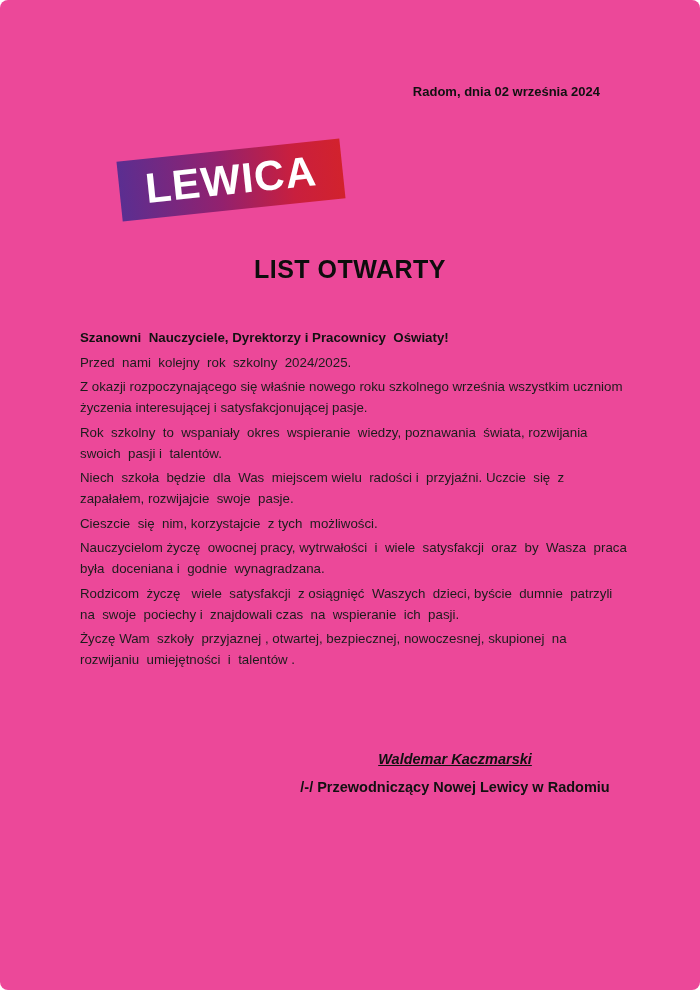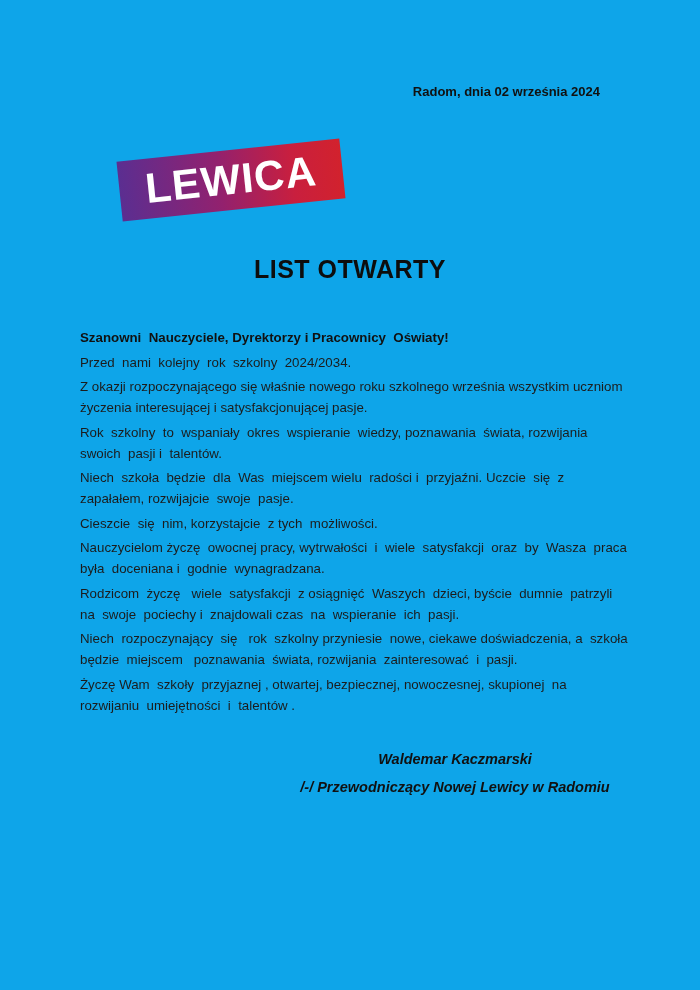--- a/index.html
+++ b/index.html
@@ -1,22 +1,23 @@
 <!DOCTYPE html>
 <html><head>
 <meta charset="utf-8">
 <style>
   html,body{margin:0;padding:0;background:#ffffff;}
   .page{
     position:relative;
     width:700px;height:990px;
-    background:#0ea5e9;
+    background:#ec4899;
     font-family:"Liberation Sans", sans-serif;
     color:#1a1a1a;
     overflow:hidden;
+    border-radius:8px;
   }
   .date{
     position:absolute;top:84px;right:100px;
     font-size:13px;font-weight:bold;color:#111;
     font-family:"Liberation Sans", sans-serif;
     white-space:pre;
   }
   .logo-box{
     position:absolute;left:119px;top:150px;
     width:224px;height:60px;
@@ -46,24 +47,24 @@
   .para{margin:0 0 3.5px 0;padding:0;}
   .para .line{display:block;white-space:pre;}
   .para.bold .line{font-weight:bold;color:#111;}
   .signature{
     position:absolute;top:751px;left:270px;width:370px;
     text-align:center;
     font-family:"Liberation Sans", sans-serif;
   }
   .sig-name{
     font-size:14.5px;font-weight:bold;font-style:italic;color:#111;
-    margin-bottom:12px;white-space:pre;
+    margin-bottom:12px;white-space:pre;text-decoration:underline;
   }
   .sig-role{
-    font-size:14.5px;font-weight:bold;font-style:italic;color:#111;
+    font-size:14.5px;font-weight:bold;color:#111;
     white-space:pre;
   }
 </style>
 </head>
 <body>
 
 <div class="page">
 
   <div class="date">Radom, dnia 02 września 2024</div>
 
@@ -74,21 +75,21 @@
   <h1 class="title">LIST OTWARTY</h1>
 
   <div class="body">
 
     <p class="para bold">
       <span class="line">Szanowni  Nauczyciele, Dyrektorzy i Pracownicy  Oświaty!</span>
     </p>
 
 
     <p class="para">
-      <span class="line">Przed  nami  kolejny  rok  szkolny  2024/2034.</span>
+      <span class="line">Przed  nami  kolejny  rok  szkolny  2024/2025.</span>
     </p>
 
     <p class="para">
       <span class="line">Z okazji rozpoczynającego się właśnie nowego roku szkolnego września wszystkim uczniom</span>
       <span class="line">życzenia interesującej i satysfakcjonującej pasje.</span>
     </p>
 
     <p class="para">
       <span class="line">Rok  szkolny  to  wspaniały  okres  wspieranie  wiedzy, poznawania  świata, rozwijania</span>
       <span class="line">swoich  pasji i  talentów.</span>
@@ -106,24 +107,20 @@
     <p class="para">
       <span class="line">Nauczycielom życzę  owocnej pracy, wytrwałości  i  wiele  satysfakcji  oraz  by  Wasza  praca</span>
       <span class="line">była  doceniana i  godnie  wynagradzana.</span>
     </p>
 
     <p class="para">
       <span class="line">Rodzicom  życzę   wiele  satysfakcji  z osiągnięć  Waszych  dzieci, byście  dumnie  patrzyli</span>
       <span class="line">na  swoje  pociechy i  znajdowali czas  na  wspieranie  ich  pasji.</span>
     </p>
 
-    <p class="para">
-      <span class="line">Niech  rozpoczynający  się   rok  szkolny przyniesie  nowe, ciekawe doświadczenia, a  szkoła</span>
-      <span class="line">będzie  miejscem   poznawania  świata, rozwijania  zainteresować  i  pasji.</span>
-    </p>
 
     <p class="para">
       <span class="line">Życzę Wam  szkoły  przyjaznej , otwartej, bezpiecznej, nowoczesnej, skupionej  na</span>
       <span class="line">rozwijaniu  umiejętności  i  talentów .</span>
     </p>
 
   </div>
 
   <div class="signature">
     <div class="sig-name">Waldemar Kaczmarski</div>

